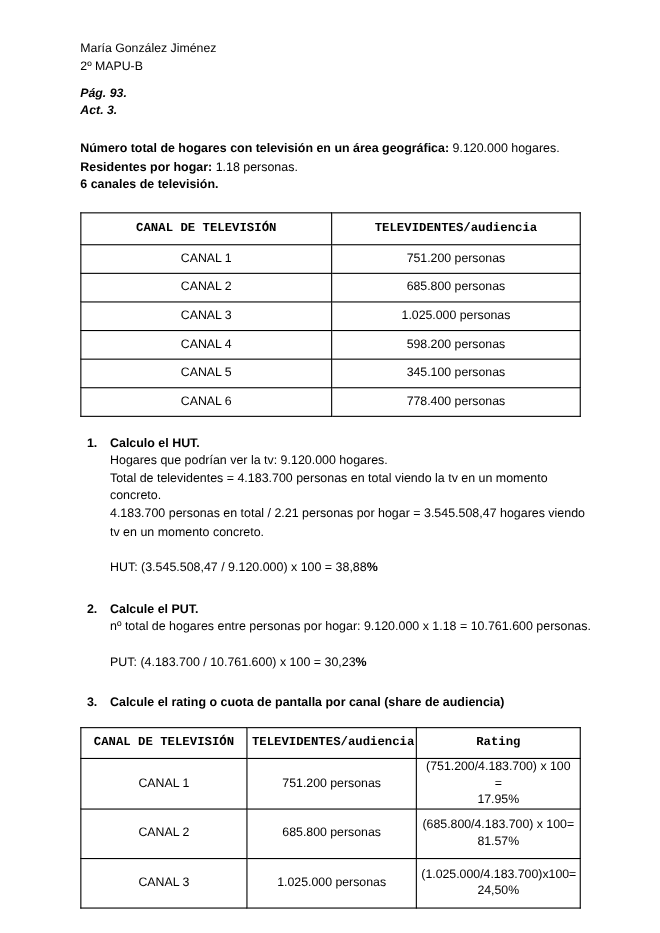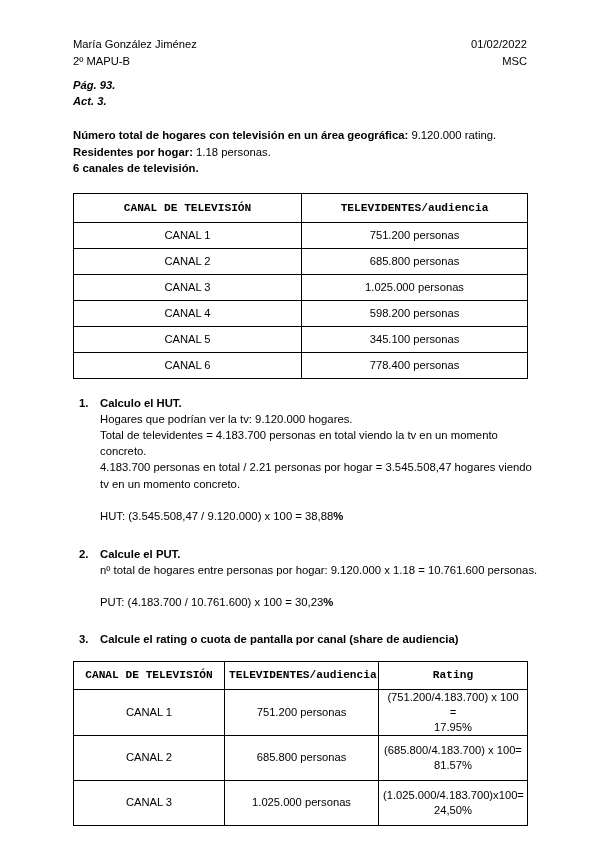--- a/index.html
+++ b/index.html
@@ -110,35 +110,31 @@
 </head>
 <body>
 
 <div class="page">
 
   <div class="doc-header">
     <div class="left-block">
       <div>María González Jiménez</div>
       <div>2º MAPU-B</div>
     </div>
-    <div class="right-block">
-      <div>01/02/2022</div>
-      <div>MSC</div>
-    </div>
   </div>
 
   <div class="ref-block">
     <div>Pág. 93.</div>
     <div>Act. 3.</div>
   </div>
 
   <div class="intro">
     <div>
       <span class="lbl">Número total de hogares con televisión en un área geográfica:</span>
-      <span>9.120.000 rating.</span>
+      <span>9.120.000 hogares.</span>
     </div>
     <div>
       <span class="lbl">Residentes por hogar:</span>
       <span>1.18 personas.</span>
     </div>
     <div class="lbl">6 canales de televisión.</div>
   </div>
 
   <table id="table-channels">
     <colgroup>

